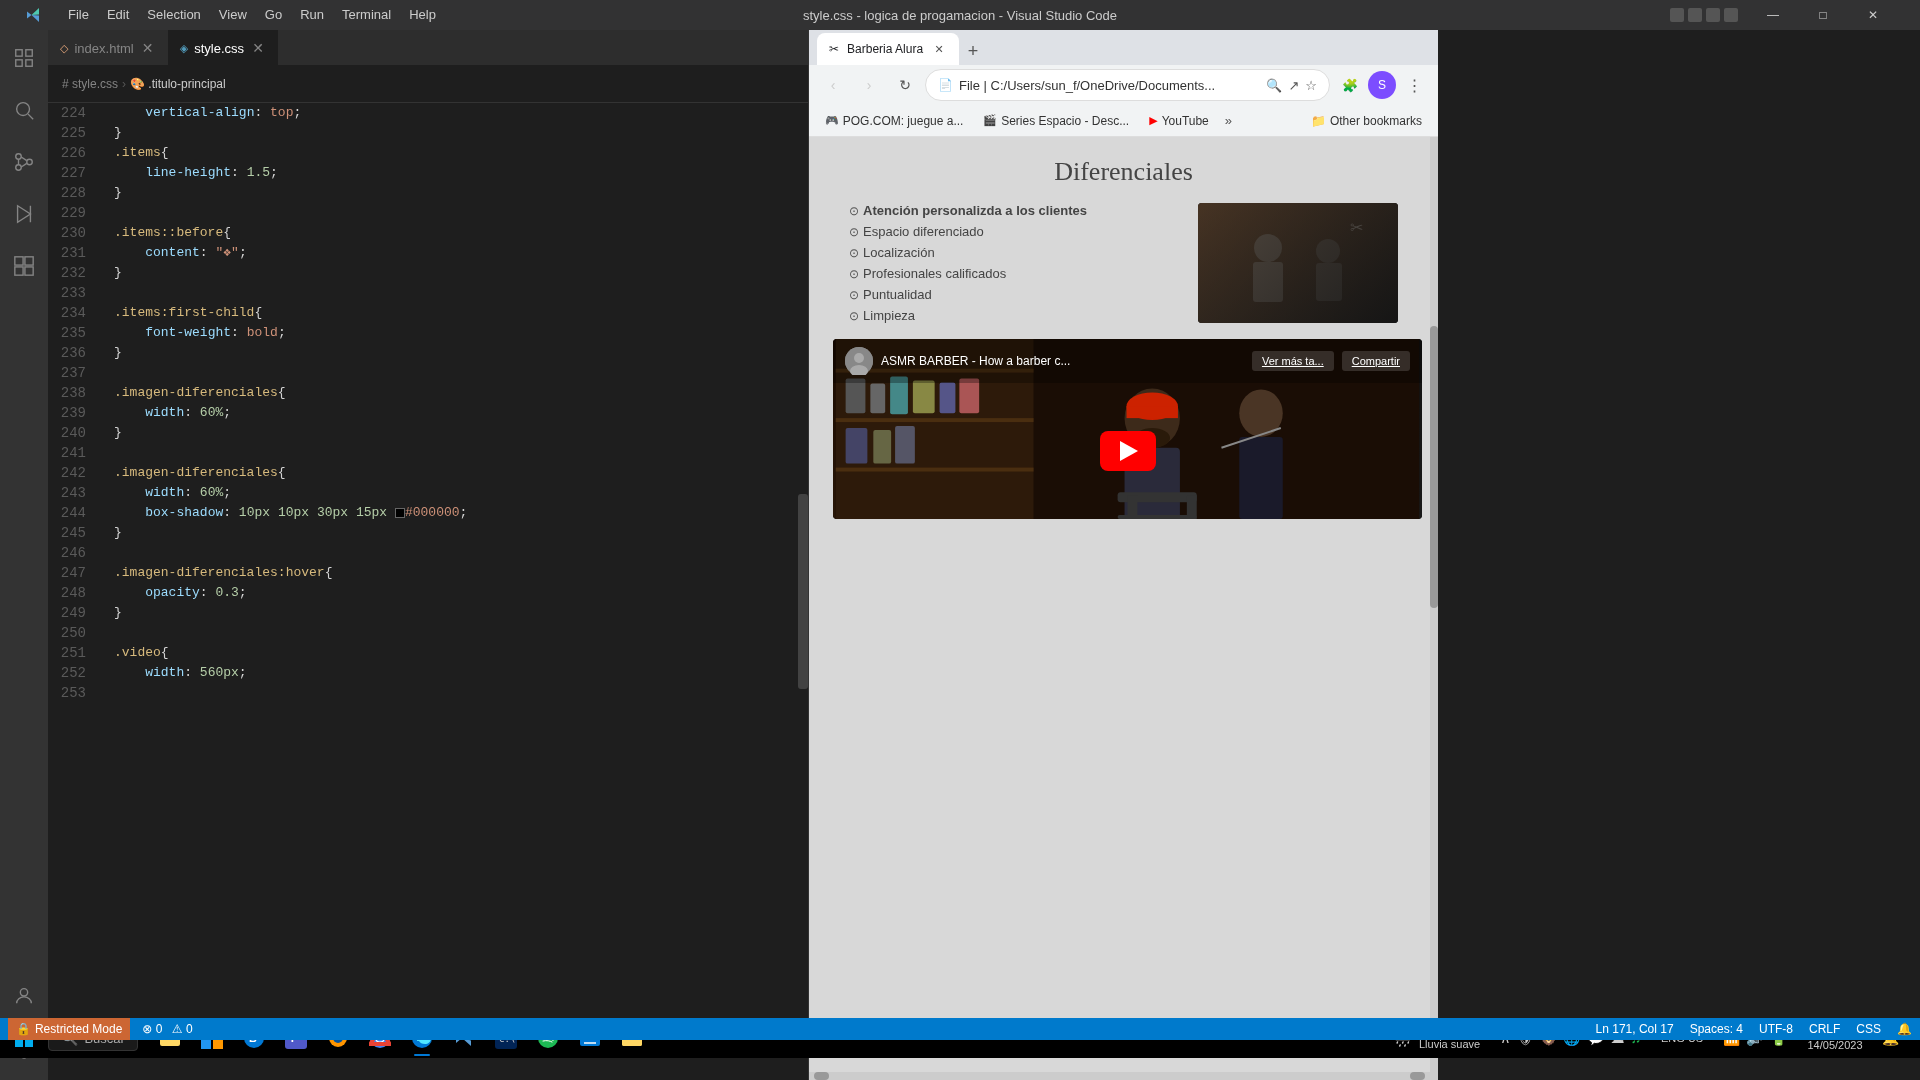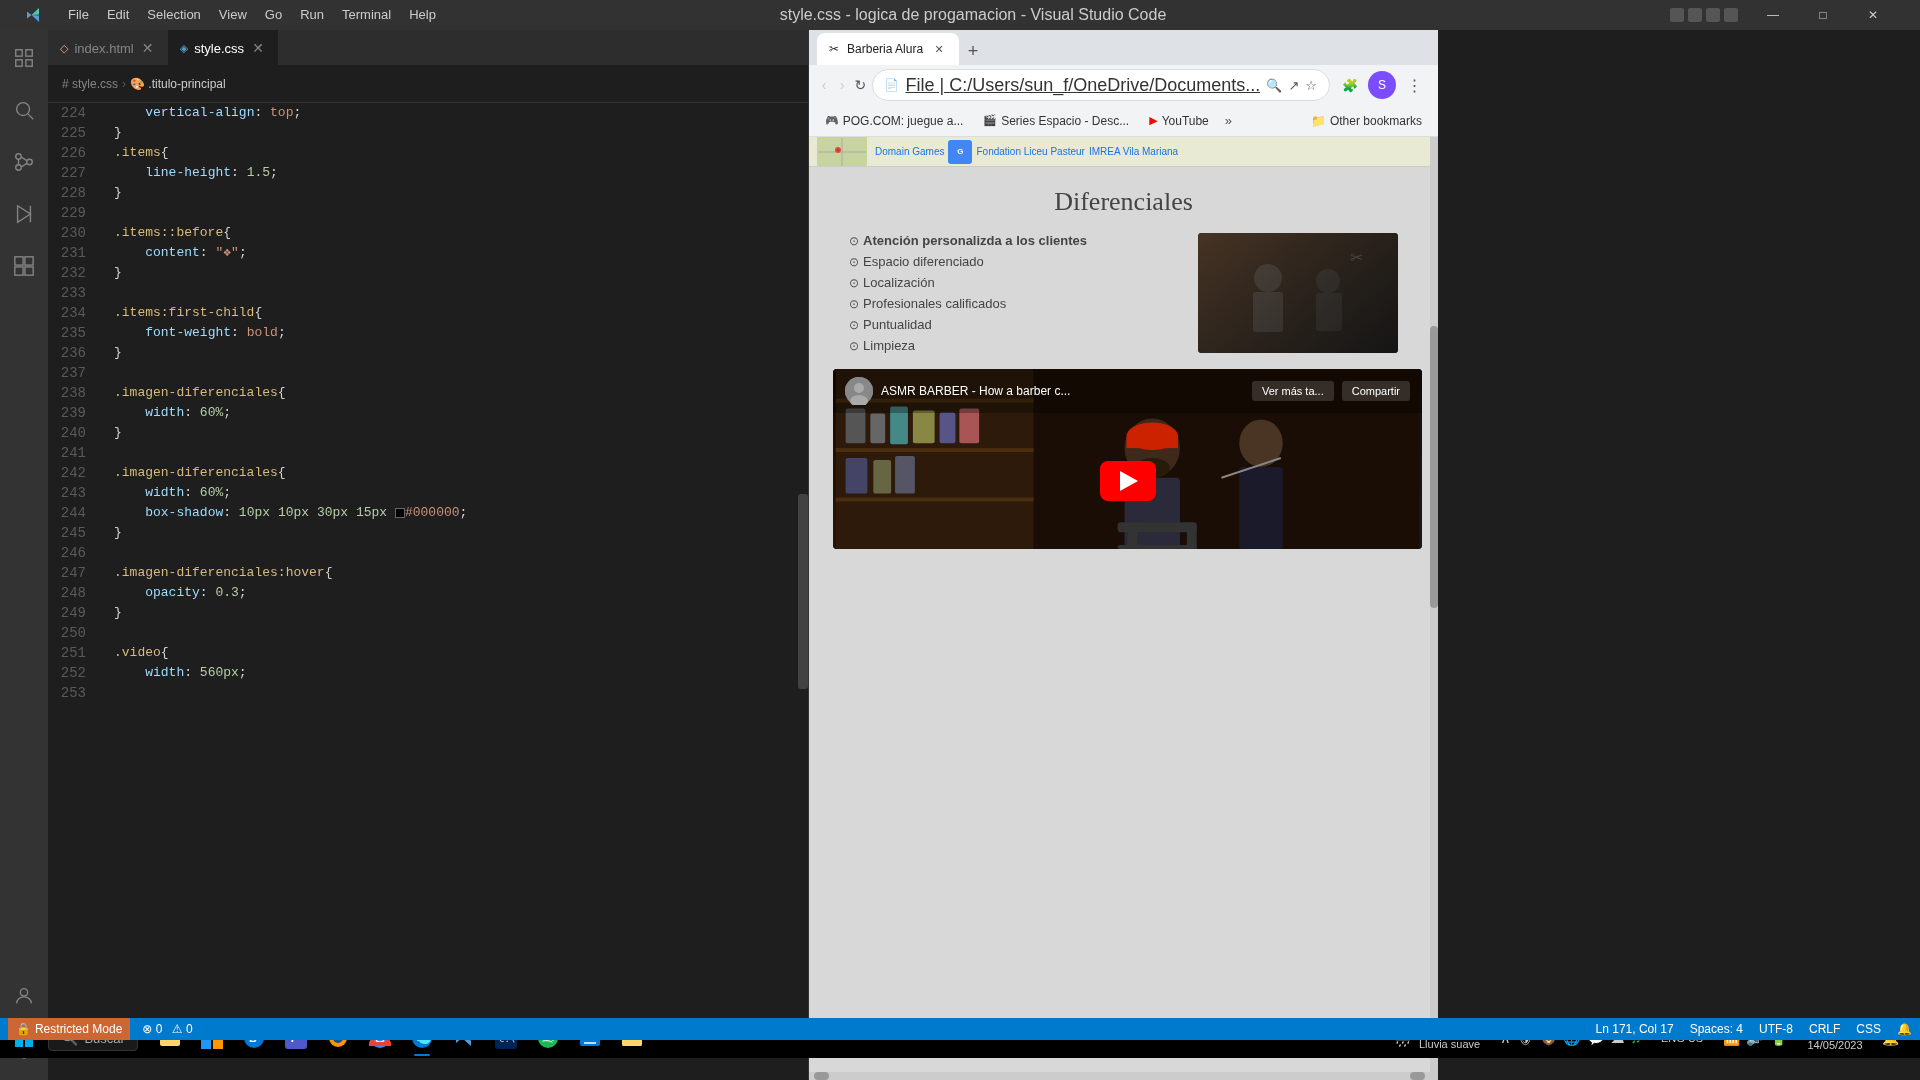--- a/index.html
+++ b/index.html
@@ -37,23 +37,22 @@
       height: 30px;
       line-height: 30px;
       font-size: 13px;
       color: #cccccc;
       cursor: pointer;
     }
     .title-bar-center {
       position: absolute;
       left: 50%;
       transform: translateX(-50%);
-      font-size: 16px;
+      font-size: 13px;
       color: #cccccc;
-      margin-left: 13px;
     }
     .title-bar-right {
       display: flex;
       align-items: center;
       gap: 4px;
     }
     .win-btn {
       width: 46px;
       height: 30px;
       display: flex;
@@ -329,21 +328,21 @@
       background: #fff;
       border: 1px solid #ddd;
       border-radius: 16px;
       display: flex;
       align-items: center;
       padding: 0 12px;
       gap: 6px;
       font-size: 13px;
       color: #333;
     }
-    .address-text { flex: 1; font-size: 18px; color: #333; overflow: hidden; text-overflow: ellipsis; white-space: nowrap; text-decoration: underline; }
+    .address-text { flex: 1; font-size: 13px; color: #333; overflow: hidden; text-overflow: ellipsis; white-space: nowrap; }
     .browser-actions {
       display: flex;
       align-items: center;
       gap: 2px;
     }
 
     
     .bookmarks-bar {
       height: 32px;
       background: #f1f3f4;
@@ -518,20 +517,21 @@
       gap: 8px;
     }
     .video-action-btn {
       background: rgba(255,255,255,0.15);
       color: white;
       border: none;
       padding: 4px 10px;
       border-radius: 3px;
       font-size: 11px;
       cursor: pointer;
+      text-decoration: underline;
     }
     .video-play-area {
       flex: 1;
       display: flex;
       align-items: center;
       justify-content: center;
     }
     .play-button {
       width: 56px;
       height: 40px;
@@ -941,39 +941,20 @@
           <span class="bookmark-more">»</span>
           <div class="bookmark-folder">
             <span style="font-size:12px;">📁</span>
             <span>Other bookmarks</span>
           </div>
         </div>
       </div>
 
       <div class="browser-content" style="display:flex;flex-direction:column;">
 
-        <div class="map-area">
-          <div style="width:50px;height:30px;background:#c8d4a0;display:flex;align-items:center;justify-content:center;font-size:9px;color:#555;flex-shrink:0;">
-            <svg width="48" height="28" viewBox="0 0 48 28">
-              <rect width="48" height="28" fill="#c8d4a0"></rect>
-              <line x1="0" y1="14" x2="48" y2="14" stroke="#aaa" stroke-width="1"></line>
-              <line x1="24" y1="0" x2="24" y2="28" stroke="#aaa" stroke-width="1"></line>
-              <circle cx="20" cy="12" r="3" fill="#e74c3c"></circle>
-              <circle cx="20" cy="12" r="1.5" fill="#c0392b"></circle>
-            </svg>
-          </div>
-          <div style="flex:1;overflow:hidden;display:flex;flex-wrap:wrap;gap:4px;align-items:center;">
-            <span style="font-size:10px;color:#1a73e8;cursor:pointer;">Domain Games</span>
-            <div style="width:24px;height:24px;background:#4285f4;border-radius:3px;display:flex;align-items:center;justify-content:center;">
-              <span style="color:white;font-size:8px;font-weight:bold;">G</span>
-            </div>
-            <span style="font-size:10px;color:#1a73e8;cursor:pointer;">Fondation Liceu Pasteur</span>
-            <span style="font-size:10px;color:#1a73e8;cursor:pointer;">IMREA Vila Mariana</span>
-          </div>
-        </div>
 
         <div class="barbershop-content">
           <div class="diferenciales-section">
             <h2 class="diferenciales-title">Diferenciales</h2>
             <div class="diferenciales-body">
               <div class="diferenciales-list">
                 <div class="diferencial-item">
                   <span class="diferencial-icon">⊙</span>
                   <span class="diferencial-bold">Atención personalizda a los clientes</span>
                 </div>

